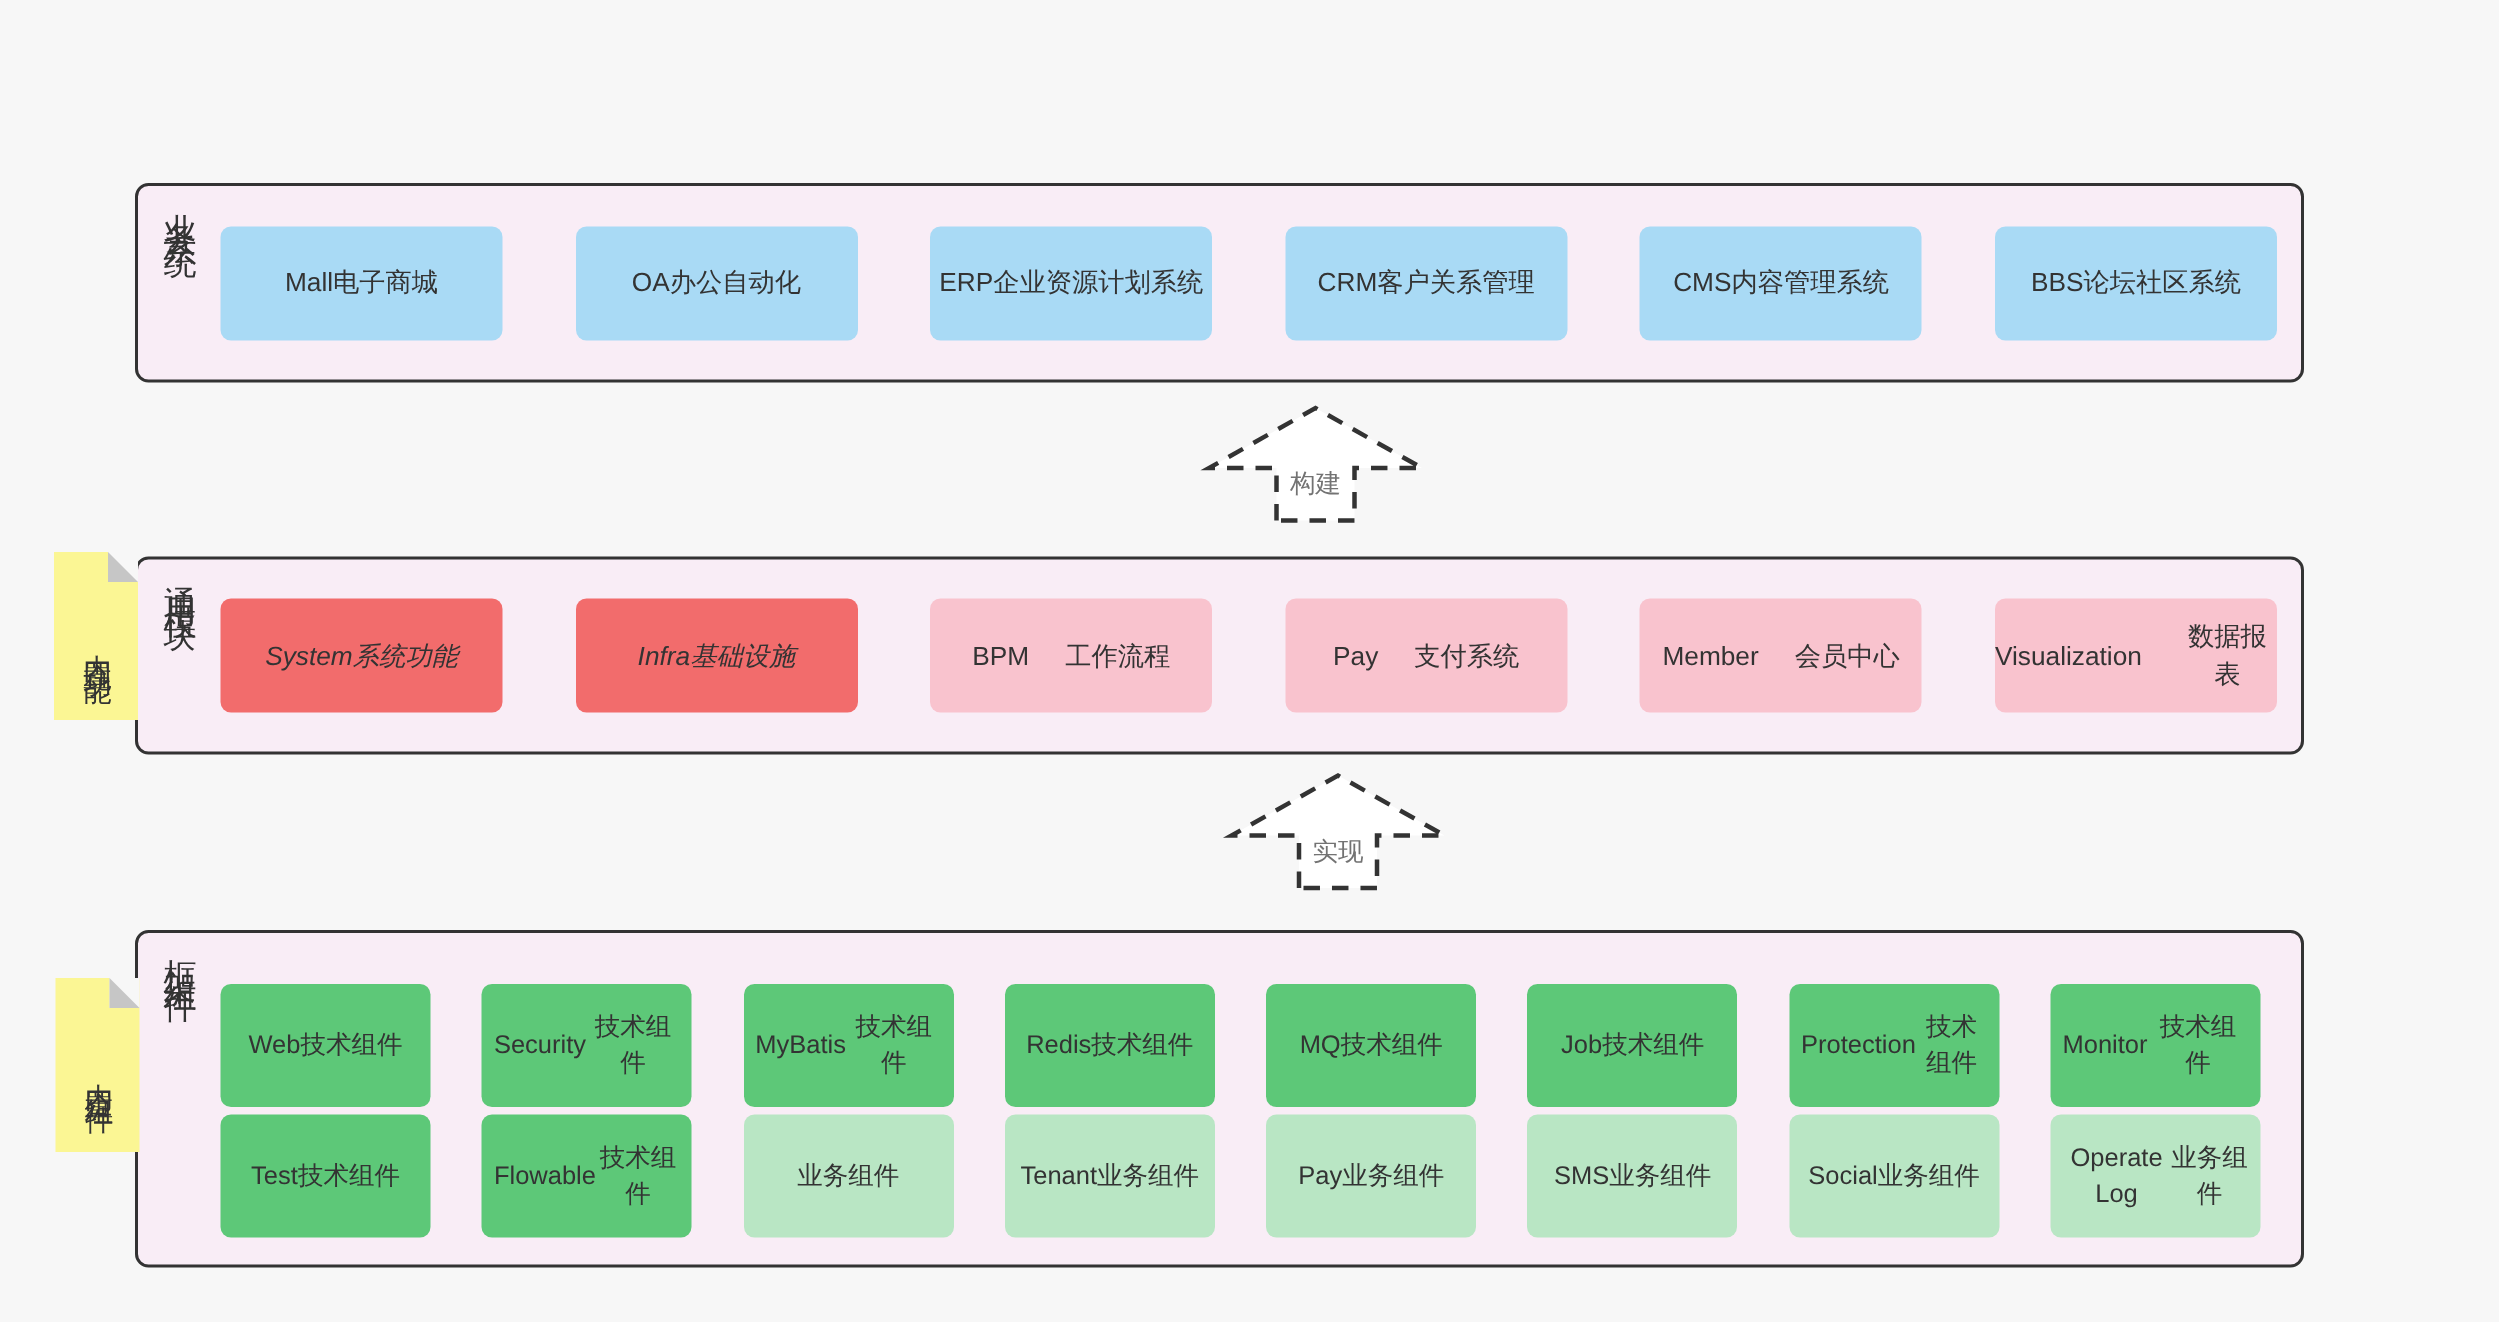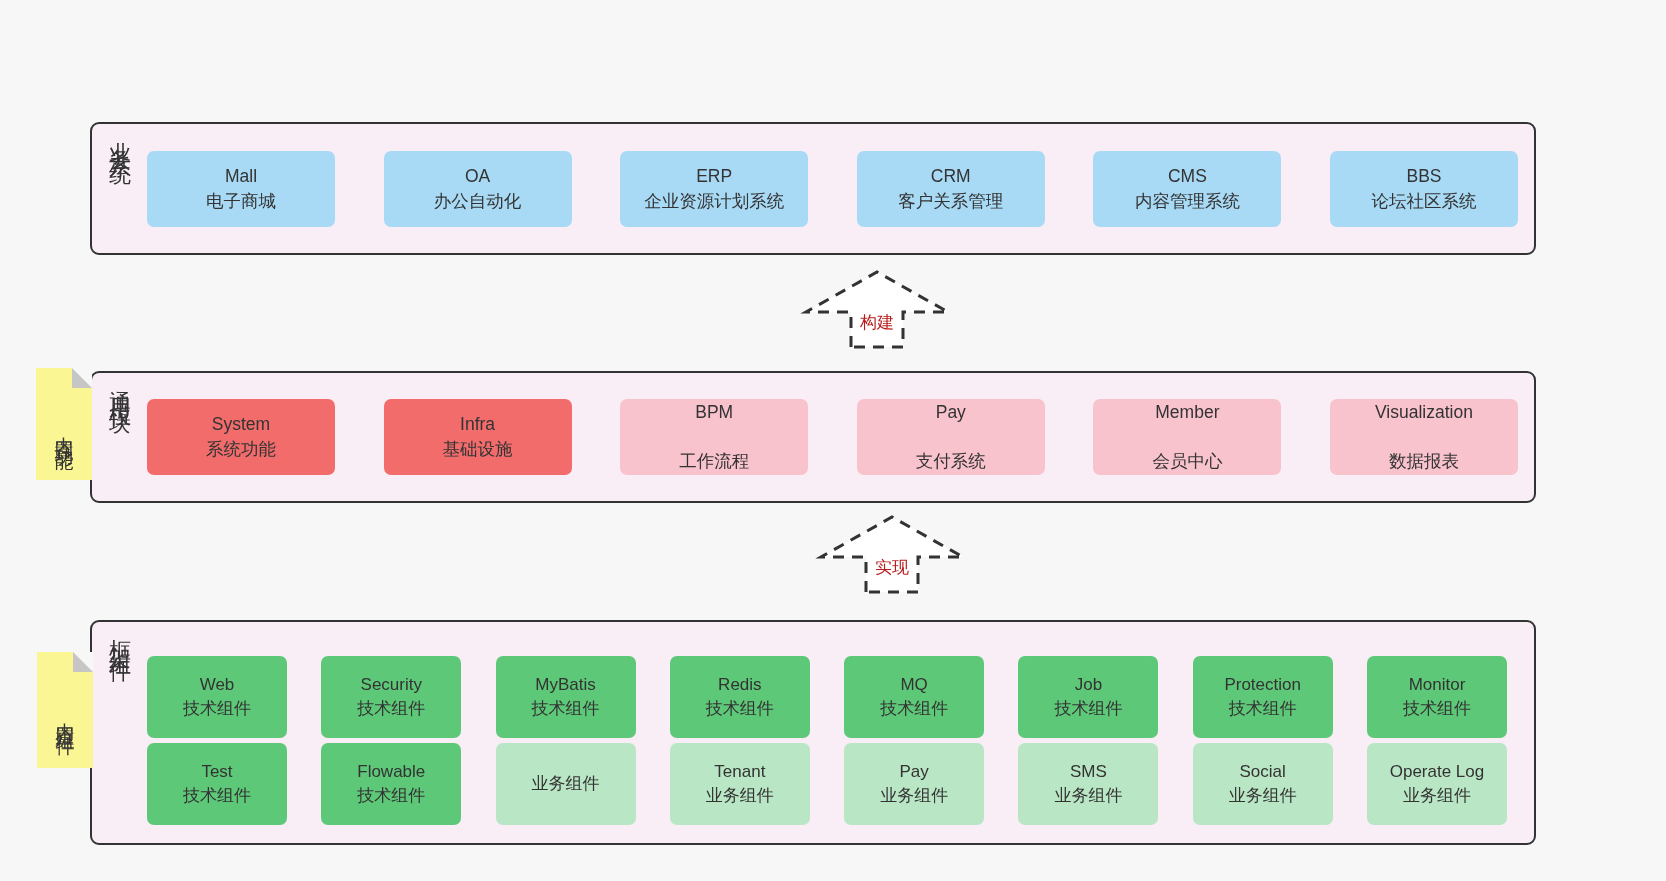--- a/index.html
+++ b/index.html
@@ -45,34 +45,34 @@
   }
   .row8 {
     position:absolute;
     left:55px; width:1360px;
     display:flex; justify-content:space-between;
   }
   #comp-row-1 { top:34px; }
   #comp-row-2 { top:121px;justify-content:space-between; }
 
   .box {
-    display:flex; flex-direction:column;
+    display:flex; flex-direction:row;
     justify-content:center; align-items:center;
     text-align:center;
     border-radius:7px;
     color:#333333;
   }
   .row6 .box { width:188px; height:76px; }
   .row8 .box { width:140px; height:82px; padding:0 8px; }
 
   .box-name, .box-desc { font-size:17.5px; line-height:25px; }
   .row8 .box-name, .row8 .box-desc { font-size:17px; line-height:24px; }
 
   .blue        { background:#a9daf5; }
-  .red         { background:#f26c6c; }
+  .red         { background:#f26c6c;font-style:italic; }
   .pink        { background:#f9c3ce;gap:24px; }
   .green       { background:#5dc878; }
   .green-light { background:#b9e6c4; }
 
   
   .sticky {
     position:absolute;
     width:56px;
     background:#fbf694;
     z-index:3;
@@ -98,21 +98,21 @@
   
   .arrow { position:absolute; width:160px; height:84px; }
   #arrow-build     { left:797px; top:267px; }
   #arrow-implement { left:812px; top:512px; }
   .arrow svg { display:block; }
   .arrow-label {
     position:absolute;
     left:0; right:0; top:44px;
     text-align:center;
     font-size:17px;
-    color:#b91c1c;
+    color:#737373;
   }
 </style>
 </head>
 <body>
 
 <div class="band" id="band-business">
   <div class="band-label">业务系统</div>
   <div class="row6">
     <div class="box blue">
       <div class="box-name">Mall</div>

